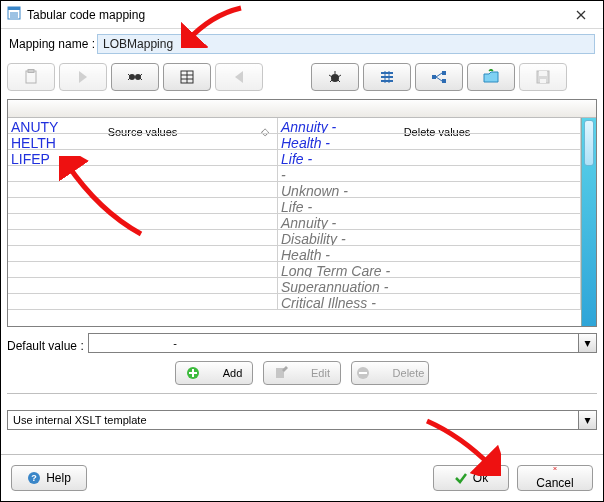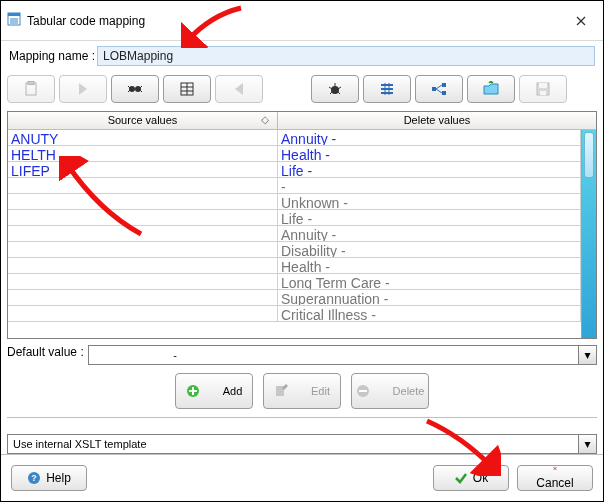--- a/index.html
+++ b/index.html
@@ -11,21 +11,21 @@
     color: #000;
     width: 604px;
     height: 502px;
     border: 1px solid #000;
     position: relative;
     overflow: hidden;
   }
 
   
   .titlebar {
-    height: 40px;
+    height: 28px;
     background: #fff;
     display: flex;
     align-items: center;
     padding: 0 6px;
     gap: 6px;
     border-bottom: 1px solid #d9d9d9;
   }
   .titlebar .title { flex: 1; font-size: 12px; }
   .close-btn {
     width: 32px; height: 24px;
@@ -83,20 +83,21 @@
     border-bottom: 1px solid #bdbdbd;
     height: 18px;
   }
   .th {
     flex: 1;
     text-align: center;
     font-size: 11px;
     padding-top: 2px;
     border-right: 1px solid #bdbdbd;
     position: relative;
+    margin-top: 24px;
   }
   .th.source { flex: 0 0 270px; }
   .th .sort-glyph {
     position: absolute; right: 8px; top: 2px;
     font-size: 10px; color: #666;
   }
   .th:last-child { border-right: none; }
   .tbody {
     flex: 1;
     overflow: hidden;
@@ -110,40 +111,40 @@
     border-bottom: 1px solid #d0d0d0;
     font-size: 14px;
   }
   .cell {
     padding: 1px 3px;
     overflow: hidden;
     white-space: nowrap;
     border-right: 1px solid #d0d0d0;
   }
   .cell.src { flex: 0 0 270px; color: #2030dd; }
-  .cell.tgt { flex: 1; }
+  .cell.tgt { flex: 1; font-style: italic; }
   .cell.tgt.linked { color: #2030dd; }
   .cell.tgt.unlinked { color: #777; }
   .vscroll {
     width: 15px;
     background: linear-gradient(#5bd3ea,#2fa5d8);
     border-left: 1px solid #8aa;
     position: relative;
   }
   .vscroll .thumb {
     position: absolute; left: 2px; right: 2px; top: 2px; height: 46px;
     background: linear-gradient(#e1f6ff,#aee1f7);
     border: 1px solid #6bb8d6;
     border-radius: 3px;
   }
 
   
   .default-row {
     margin: 6px 6px 0;
-    display: flex; align-items: flex-start; gap: 4px;
+    display: flex; align-items: flex-end; gap: 4px;
   }
   .default-row .combo { flex: 1; }
   .combo {
     height: 20px; border: 1px solid #808080;
     display: flex; align-items: center; background: #fff;
   }
   .combo .text { flex: 1; padding: 0 5px; font-size: 11px; overflow: hidden; }
   .combo .arrow {
     width: 18px; height: 100%;
     border-left: 1px solid #808080;
@@ -151,21 +152,21 @@
     display: flex; align-items: center; justify-content: center;
     cursor: pointer;
   }
 
   
   .aed-row {
     display: flex; justify-content: center; gap: 10px;
     padding: 8px 0 8px;
   }
   .aed-btn {
-    height: 36px; width: 78px;
+    height: 24px; width: 78px;
     border: 1px solid #9a9a9a; border-radius: 4px;
     background: linear-gradient(#fefefe,#e5e5e5);
     display: flex; align-items: center; justify-content: center; gap: 23px;
     font-size: 11px; cursor: pointer;
   }
   .aed-btn.disabled { color: #9a9a9a; cursor: default; }
 
   hr.sep { border: none; border-top: 1px solid #bfbfbf; margin: 0 6px; }
 
   

